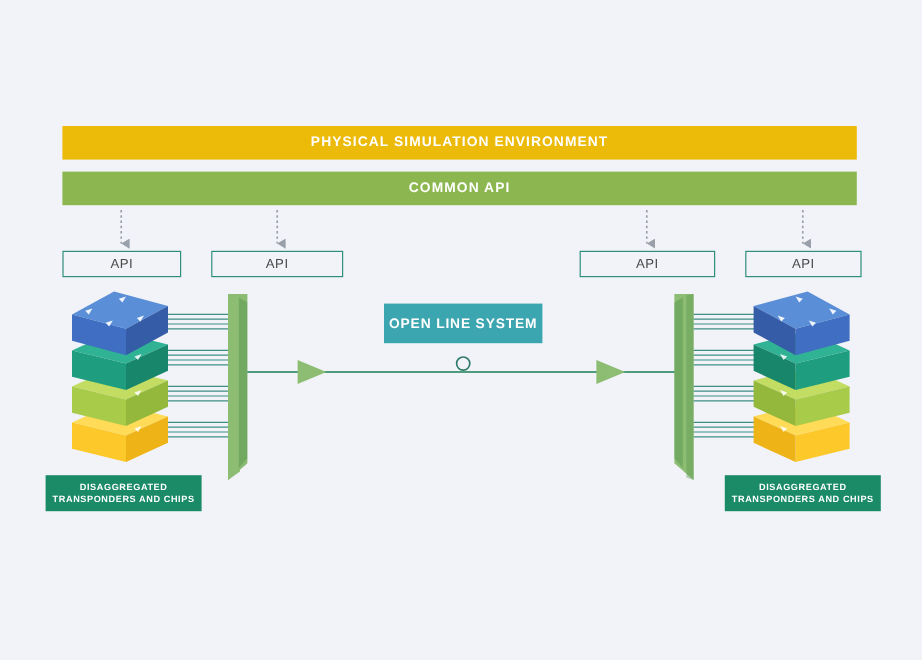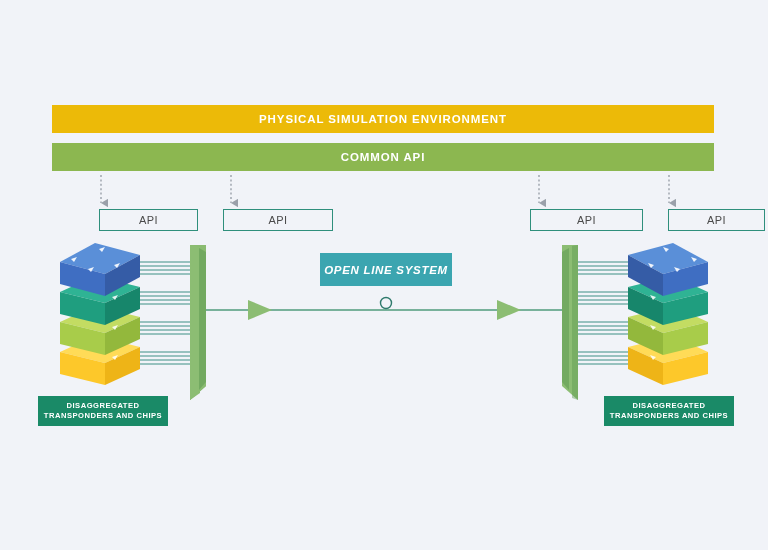--- a/index.html
+++ b/index.html
@@ -34,33 +34,32 @@
   .api-box{
     position:absolute;
     height:22px;
     box-sizing:border-box;
     background:#f1f3f8;
     border:1.5px solid #2f8f7c;
     display:flex;align-items:center;justify-content:center;
     color:#4a4a4a;
     font-size:11px;
     letter-spacing:.4px;
-    margin-left:47px;
   }
   #api-box-1{left:52px;top:209px;width:99px;}
   #api-box-2{left:176px;top:209px;width:110px;}
   #api-box-3{left:483px;top:209px;width:113px;}
   #api-box-4{left:621px;top:209px;width:97px;}
 
   
   #ols-box{
     position:absolute;left:320px;top:253px;width:132px;height:33px;
     background:#3ba5b0;
     display:flex;align-items:center;justify-content:center;
-    color:#ffffff;font-weight:bold;font-size:11.5px;letter-spacing:.7px;font-style:italic;
+    color:#ffffff;font-weight:bold;font-size:11.5px;letter-spacing:.7px;
   }
 
   
   .disagg-label{
     position:absolute;
     background:#1a8a67;
     color:#ffffff;
     font-weight:bold;
     font-size:7.6px;
     letter-spacing:.5px;

